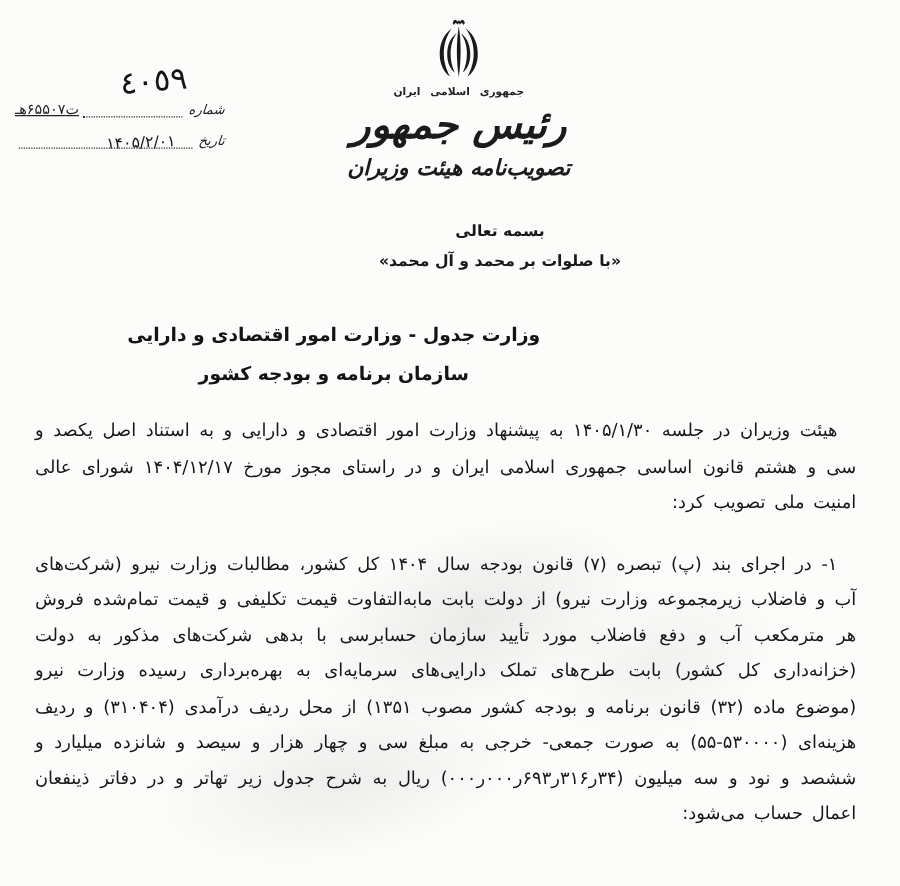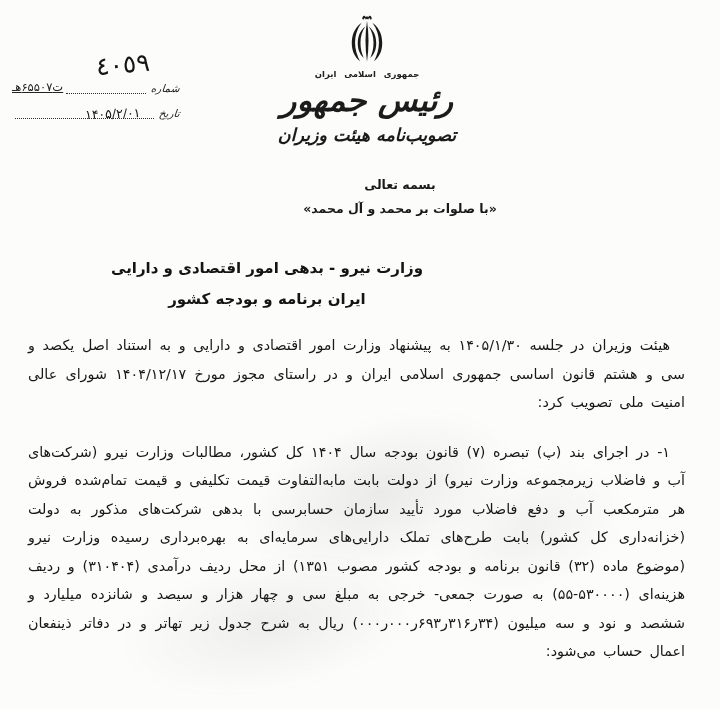--- a/index.html
+++ b/index.html
@@ -129,22 +129,22 @@
     <div class="president">رئیس جمهور</div>
     <div class="decree-type">تصویب‌نامه هیئت وزیران</div>
   </div>
 
   <div class="invocation">
     <div class="bismillah">بسمه تعالی</div>
     <div class="salawat">«با صلوات بر محمد و آل محمد»</div>
   </div>
 
   <div class="addressees">
-    <div>وزارت نیرو - بدهی امور اقتصادی و دارایی</div>
-    <div>ایران برنامه و بودجه کشور</div>
+    <div>وزارت جدول - وزارت امور اقتصادی و دارایی</div>
+    <div>سازمان برنامه و بودجه کشور</div>
   </div>
 
   <div class="body-text">
     <p>هیئت وزیران در جلسه ۱۴۰۵/۱/۳۰ به پیشنهاد وزارت امور اقتصادی و دارایی و به استناد اصل یکصد و سی و هشتم قانون اساسی جمهوری اسلامی ایران و در راستای مجوز مورخ ۱۴۰۴/۱۲/۱۷ شورای عالی امنیت ملی تصویب کرد:</p>
     <p>۱- در اجرای بند (پ) تبصره (۷) قانون بودجه سال ۱۴۰۴ کل کشور، مطالبات وزارت نیرو (شرکت‌های آب و فاضلاب زیرمجموعه وزارت نیرو) از دولت بابت مابه‌التفاوت قیمت تکلیفی و قیمت تمام‌شده فروش هر مترمکعب آب و دفع فاضلاب مورد تأیید سازمان حسابرسی با بدهی شرکت‌های مذکور به دولت (خزانه‌داری کل کشور) بابت طرح‌های تملک دارایی‌های سرمایه‌ای به بهره‌برداری رسیده وزارت نیرو (موضوع ماده (۳۲) قانون برنامه و بودجه کشور مصوب ۱۳۵۱) از محل ردیف درآمدی (۳۱۰۴۰۴) و ردیف هزینه‌ای (۵۳۰۰۰۰-۵۵) به صورت جمعی- خرجی به مبلغ سی و چهار هزار و سیصد و شانزده میلیارد و ششصد و نود و سه میلیون (۳۴ر۳۱۶ر۶۹۳ر۰۰۰ر۰۰۰) ریال به شرح جدول زیر تهاتر و در دفاتر ذینفعان اعمال حساب می‌شود:</p>
   </div>
 
 </div>
 
 </body></html>

